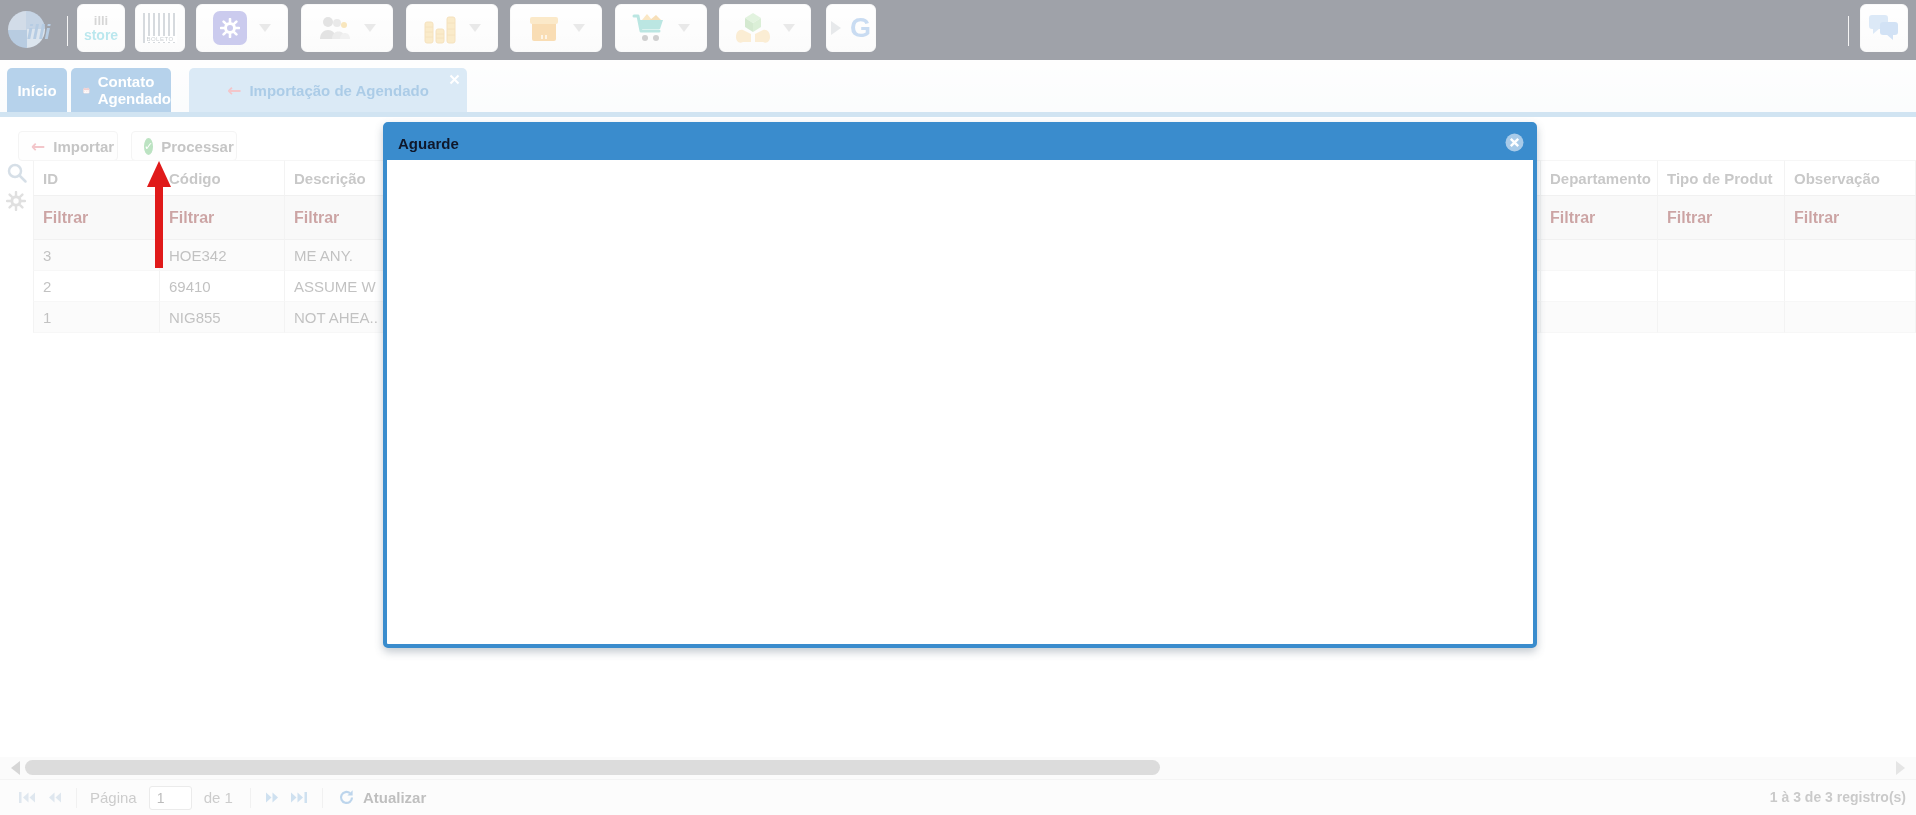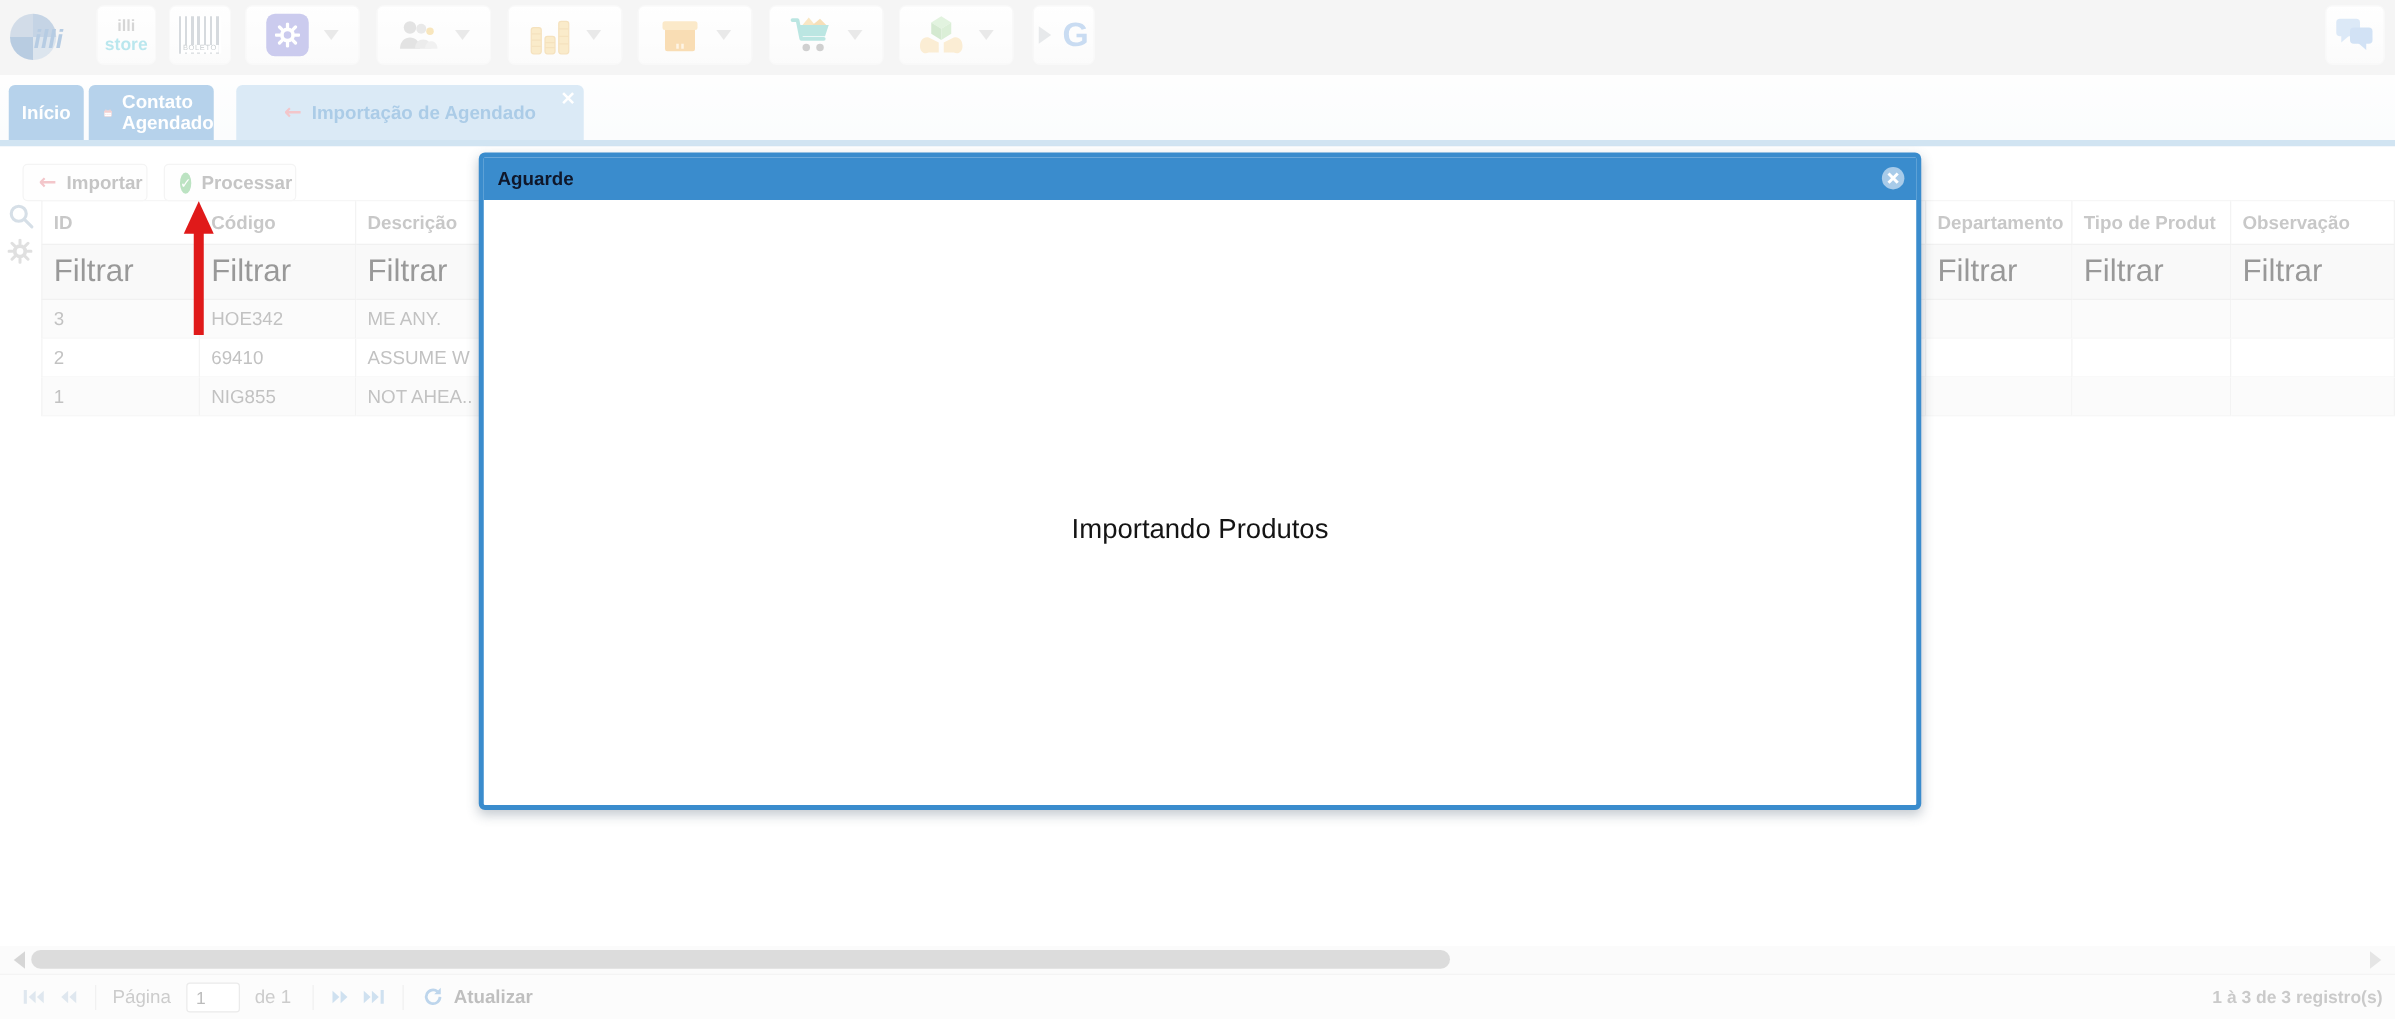--- a/index.html
+++ b/index.html
@@ -1,20 +1,20 @@
 <!DOCTYPE html>
 <html><head>
 <meta charset="utf-8">
 <style>
   html,body{margin:0;padding:0;width:1916px;height:815px;overflow:hidden;}
   #app{position:relative;width:1916px;height:815px;background:#ffffff;
        font-family:"Liberation Sans","DejaVu Sans",sans-serif;}
 
   
-  .toolbar{position:absolute;left:0;top:0;width:1916px;height:60px;background:#e5e5e5;
+  .toolbar{position:absolute;left:0;top:0;width:1916px;height:60px;background:#0f172a;
            border-bottom:1px solid #f0f0f0;}
   .logo{position:absolute;left:8px;top:11px;width:60px;height:40px;}
   .logo-pie{position:absolute;left:0;top:0;width:37px;height:37px;border-radius:50%;
             background:conic-gradient(#6e94bd 0 90deg,#a8bdd4 90deg 180deg,#4e7fb4 180deg 270deg,#8fa9c6 270deg 360deg);}
   .logo-text{position:absolute;left:19px;top:9px;font-size:21px;font-weight:bold;font-style:italic;color:#4a7fb8;}
   .tb-divider{position:absolute;top:16px;width:1px;height:30px;background:#e6e6e6;}
   .tb-btn{position:absolute;top:4px;height:48px;background:linear-gradient(#fefefe,#f6f6f6);
           border:1px solid #efefef;border-radius:6px;display:flex;align-items:center;justify-content:center;box-sizing:border-box;}
   .tb-btn .caret{width:0;height:0;border:6px solid transparent;border-top:8px solid #c9c9c9;margin-left:12px;margin-top:6px;}
   .store-txt{text-align:center;line-height:15px;}
@@ -47,21 +47,21 @@
               display:flex;align-items:center;justify-content:center;font-family:"DejaVu Sans",sans-serif;}
 
   
   .gutter-icon{position:absolute;left:6px;}
   .grid{position:absolute;left:33px;top:160px;width:1890px;}
   .grid-row{display:grid;grid-template-columns:127px 125px 1256px 117px 127px 131px;}
   .grid-row>div{border-right:1px solid #e2e2e2;padding-left:9px;display:flex;align-items:center;
                 overflow:hidden;white-space:nowrap;box-sizing:border-box;}
   .grid-row>div:first-child{border-left:1px solid #e2e2e2;}
   .hdr>div{height:36px;font-size:15px;font-weight:bold;color:#767676;border-top:1px solid #e8e8e8;border-bottom:1px solid #dcdcdc;}
-  .flt>div{height:44px;background:#efefef;font-size:25px;font-weight:normal;color:#000000;border-bottom:1px solid #dcdcdc;}
+  .flt>div{height:44px;background:#efefef;font-size:16px;font-weight:bold;color:#7f1d1d;border-bottom:1px solid #dcdcdc;}
   .drow>div{height:31px;font-size:15px;color:#666666;border-bottom:1px solid #ececec;}
   .drow.shade>div{background:#f6f6f6;}
 
   
   .hscroll{position:absolute;left:0;top:757px;width:1916px;height:22px;background:#f4f4f4;}
   .hs-thumb{position:absolute;left:25px;top:3px;width:1135px;height:15px;border-radius:8px;background:#a8a8a8;}
   .hs-left{position:absolute;left:4px;top:4px;width:0;height:0;border:7px solid transparent;border-right:9px solid #9a9a9a;}
   .hs-right{position:absolute;right:4px;top:4px;width:0;height:0;border:7px solid transparent;border-left:9px solid #bdbdbd;}
 
   
@@ -369,18 +369,17 @@
       <span class="modal-title">Aguarde</span>
       <span class="modal-close">
         <svg width="19" height="19" viewBox="0 0 19 19">
           <circle cx="9.5" cy="9.5" r="9" fill="#a8cbe9"></circle>
           <path d="M5.8 5.8l7.4 7.4M13.2 5.8l-7.4 7.4" stroke="#ffffff" stroke-width="2.4"></path>
         </svg>
       </span>
     </div>
     <div class="modal-body">
       <div class="modal-msg">
-        <div>Importando Produtos</div>
       </div>
     </div>
   </div>
 
 </div>
 
 </body></html>

